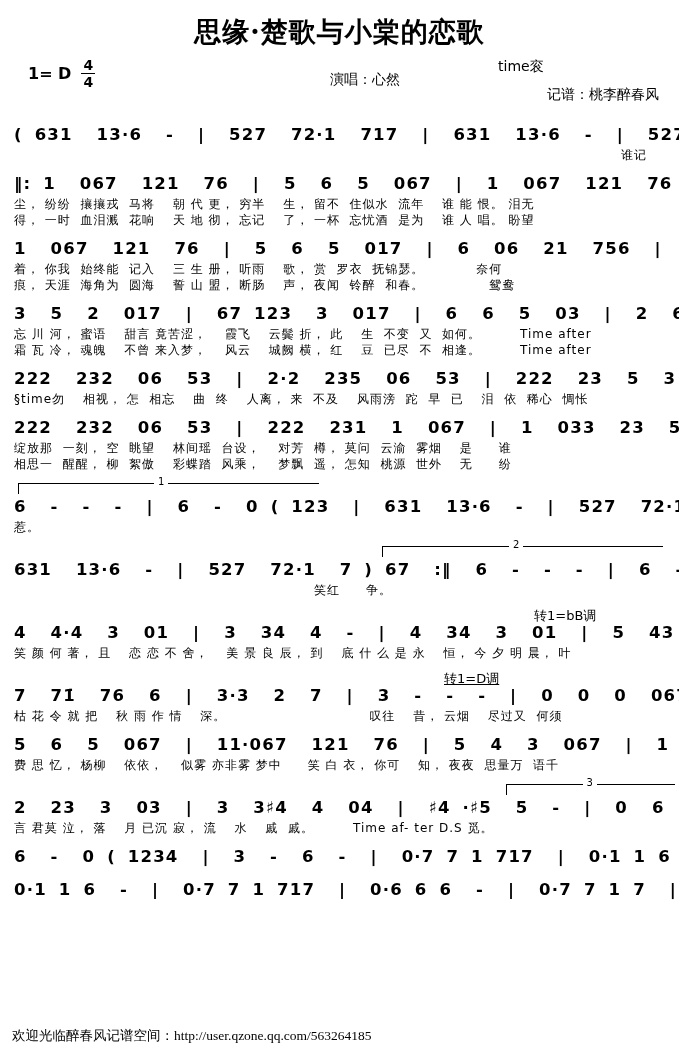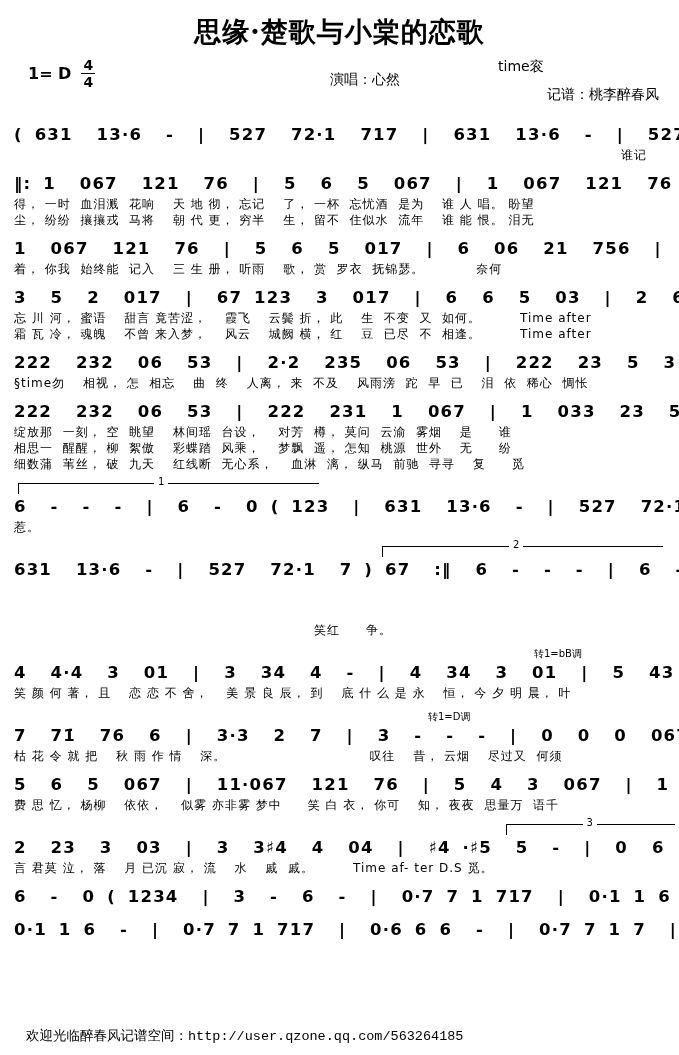--- a/index.html
+++ b/index.html
@@ -19,28 +19,28 @@
   .author{ position:absolute; left:498px; top:8px; }
   .transcriber{ position:absolute; left:518px; top:36px;margin-left:29px; }
   
   #systems{ padding:2px 10px 0 14px; }
   .system{ margin-top:9px; }
   .marker-row{ height:14px; position:relative; }
   .volta{ position:absolute; top:2px; border-top:1.2px solid #000; border-left:1.2px solid #000;
           height:10px; }
   .volta span{ position:absolute; top:-8px; left:45%; background:#fff; padding:0 4px;
                font-size:10px; }
-  .mod-label{ position:absolute; top:0; font-size:10px; }
+  .mod-label{ position:absolute; top:0; font-size:13px; }
   .notes{ font-weight:bold; font-size:16.5px; line-height:24px; letter-spacing:1.2px;
           word-spacing:5px; white-space:pre; }
   .lyric{ font-size:12px; line-height:16px; letter-spacing:1px; white-space:pre; }
   .lyric.right{ text-align:right; padding-right:22px; }
   
-  .footer{ position:absolute; left:26px; bottom:10px; font-size:13.5px;
-           font-family:Liberation Mono, monospace; }
+  .footer{ position:absolute; left:12px; bottom:10px; font-size:13.5px;
+           font-family:Liberation Serif, serif; }
   .footer a{ color:#000; text-decoration:none; }
 </style>
 </head>
 <body>
 
 <div id="page">
   <div class="title">思缘·楚歌与小棠的恋歌</div>
 
   <div class="meta">
     <div class="keysig">
@@ -55,70 +55,70 @@
     <div class="transcriber">记谱：桃李醉春风</div>
   </div>
 
   <div id="systems">
       <div class="system">
         <div class="notes">( 631  13·6  -  |  527  72·1  717  |  631  13·6  -  |  527  72·1  7 ) 67 |</div>
         <div class="lyric right">谁记</div>
       </div>
       <div class="system">
         <div class="notes">‖: 1  067  121  76  |  5  6  5  067  |  1  067  121  76  |  5  4  3  067 |</div>
+        <div class="lyric">尘， 纷纷  攘攘戎  马将　 朝 代 更， 穷半　 生， 留不  住似水  流年　 谁 能 恨。 泪无</div>
         <div class="lyric">得， 一时  血泪溅  花响　 天 地 彻， 忘记　 了， 一杯  忘忧酒  是为　 谁 人 唱。 盼望</div>
-        <div class="lyric">尘， 纷纷  攘攘戎  马将　 朝 代 更， 穷半　 生， 留不  住似水  流年　 谁 能 恨。 泪无</div>
       </div>
       <div class="system">
         <div class="notes">1  067  121  76  |  5  6  5  017  |  6  06  21  756  |  6  -  -  12 |</div>
         <div class="lyric">着， 你我  始终能  记入　 三 生 册， 听雨　 歌， 赏  罗衣  抚锦瑟。　　　　奈何</div>
+        <div class="lyric">痕， 天涯  海角为  圆海　 誓 山 盟， 断肠　 声， 夜闻  铃醉  和春。　　　　　鸳鸯</div>
       </div>
       <div class="system">
         <div class="notes">3  5  2  017  |  67 123  3  017  |  6  6  5  03  |  2  66  6♯55  5  |  ♯5  -  06  ♮53 |</div>
         <div class="lyric">忘 川 河， 蜜语　 甜言 竟苦涩，　 霞飞　 云鬓 折， 此　 生  不变  又  如何。　　　Time after</div>
         <div class="lyric">霜 瓦 冷， 魂魄　 不曾 来入梦，　 风云　 城阙 横， 红　 豆  已尽  不  相逢。　　　Time after</div>
       </div>
       <div class="system">
         <div class="notes">222  232  06  53  |  2·2  235  06  53  |  222  23  5  3  |  1̇  7  66  53 |</div>
         <div class="lyric">§time勿　 相视， 怎  相忘　 曲  终　 人离， 来  不及　 风雨滂  跎  早  已　 泪  依  稀心  惆怅</div>
       </div>
       <div class="system">
         <div class="notes">222  232  06  53  |  222  231  1  067  |  1  033  23  53  |  1̇  -  7  - |</div>
         <div class="lyric">绽放那  一刻， 空  眺望　 林间瑶  台设，　 对芳  樽， 莫问  云渝  雾烟　 是　　谁</div>
         <div class="lyric">相思一  醒醒， 柳  絮傲　 彩蝶踏  风乘，　 梦飘  遥， 怎知  桃源  世外　 无　　纷</div>
-        <div class="lyric">细数蒲  苇丝， 破  九天　 红线断  无心系，　 血淋  漓， 纵马  前驰  寻寻　 复　　觅</div>
       </div>
       <div class="system">
         <div class="marker-row">
           <div class="volta" style="left: 4px; width: 300px;">
             <span>1</span>
           </div>
         </div>
         <div class="notes">6  -  -  -  |  6  -  0 ( 123  |  631  13·6  -  |  527  72·1  717 |</div>
         <div class="lyric">惹。</div>
       </div>
       <div class="system">
         <div class="marker-row">
           <div class="volta" style="left: 368px; width: 280px;">
             <span>2</span>
           </div>
         </div>
         <div class="notes">631  13·6  -  |  527  72·1  7 ) 67  :‖  6  -  -  -  |  6  -  0  0 |</div>
-        <div class="lyric" style="padding-left: 300px; margin-top: 40px;">笑红　　争。</div>
+        <div class="lyric" style="padding-left: 300px;">笑红　　争。</div>
       </div>
       <div class="system">
         <div class="marker-row">
           <div class="mod-label" style="left: 520px;">转1=bB调</div>
         </div>
         <div class="notes">4  4·4  3  01  |  3  34  4  -  |  4  34  3  01  |  5  43  34  4  |  1̇  71̇  7  06 |</div>
         <div class="lyric">笑 颜 何 著， 且　 恋 恋 不 舍，　 美 景 良 辰， 到　 底 什 么 是 永　 恒， 今 夕 明 晨， 叶</div>
       </div>
       <div class="system">
         <div class="marker-row">
-          <div class="mod-label" style="left: 414px;">转1=D调</div>
+          <div class="mod-label" style="left: 430px; text-decoration: underline;">转1=D调</div>
         </div>
         <div class="notes">7  71̇  76  6  |  3·3  2  7  |  3  -  -  -  |  0  0  0  067  |  1  067  121  76 |</div>
         <div class="lyric">枯 花 令 就 把　 秋 雨 作 情　 深。　　　　　　　　　　　叹往　 昔， 云烟　 尽过又  何须</div>
       </div>
       <div class="system">
         <div class="notes">5  6  5  067  |  11·067  121  76  |  5  4  3  067  |  1  067  121  71 |</div>
         <div class="lyric">费 思 忆， 杨柳　 依依，　 似雾 亦非雾 梦中　　笑 白 衣， 你可　 知， 夜夜  思量万  语千</div>
       </div>
       <div class="system">
         <div class="marker-row">

